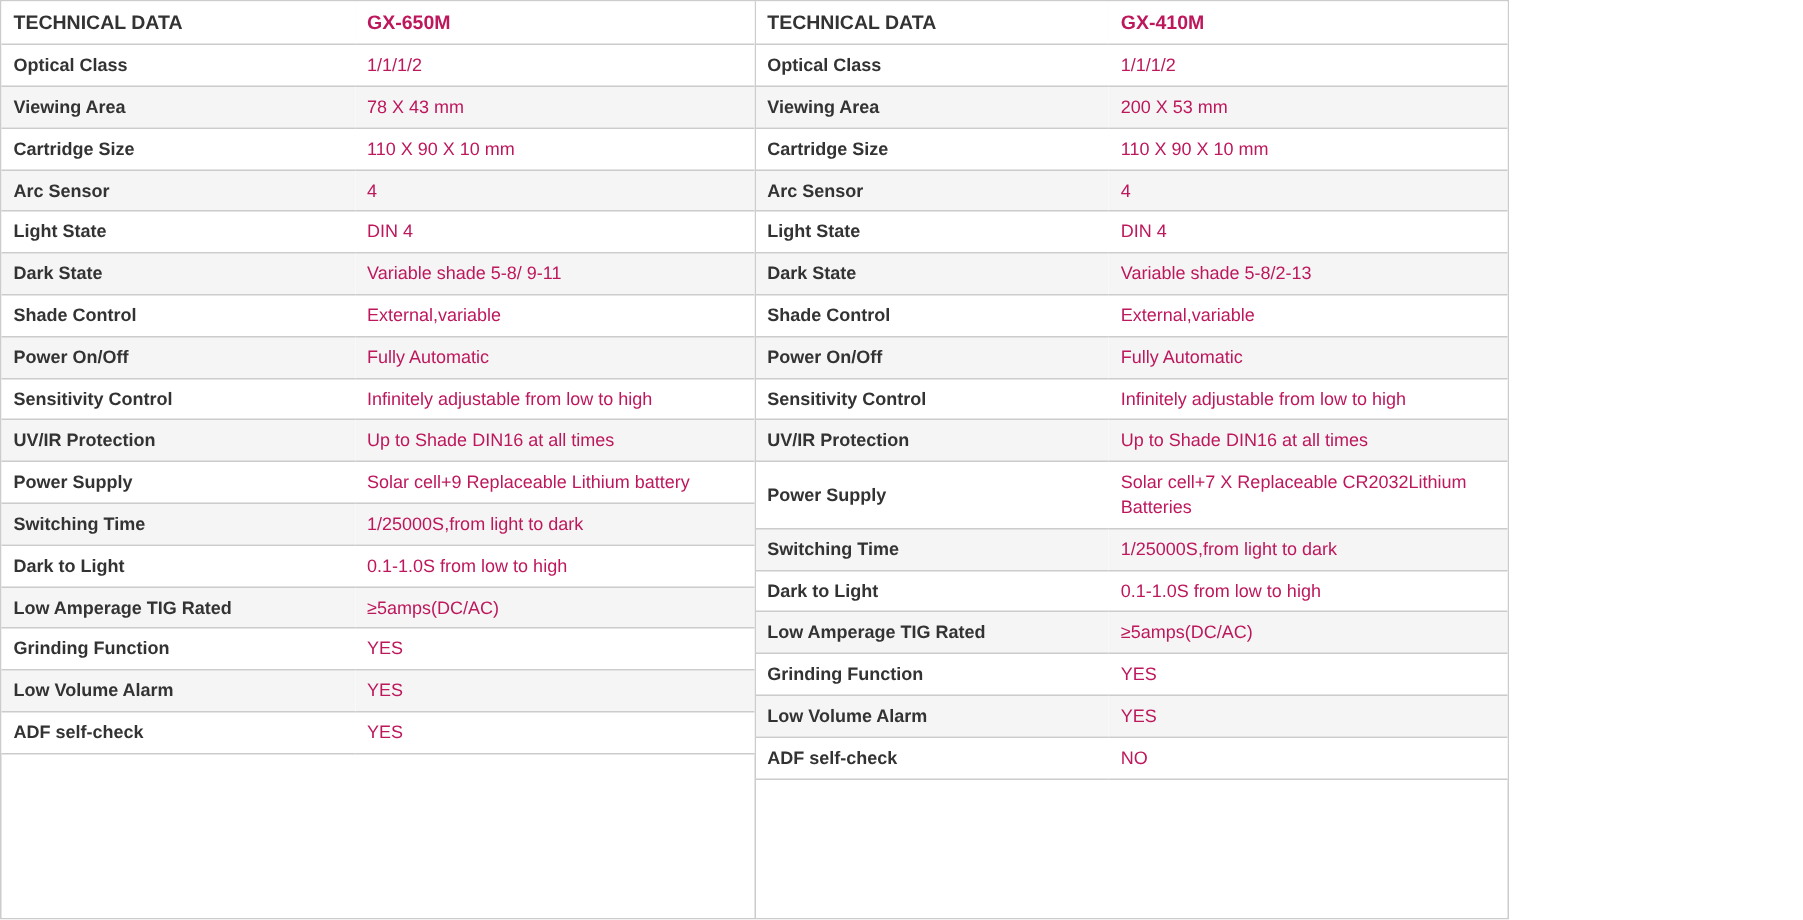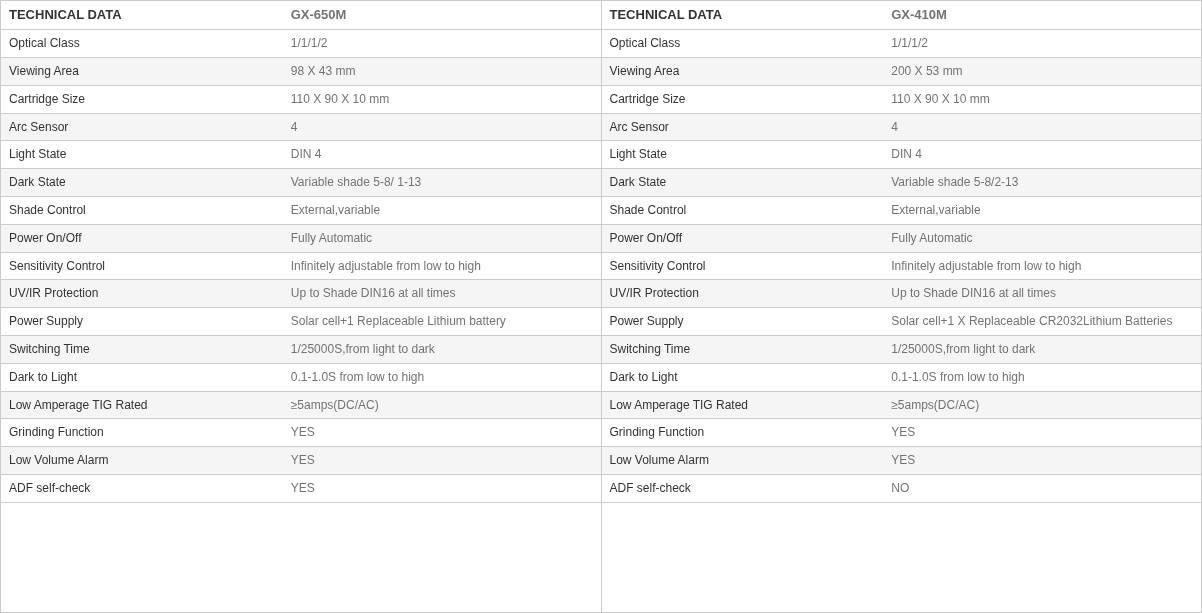--- a/index.html
+++ b/index.html
@@ -7,21 +7,21 @@
       margin: 0;
       padding: 0;
     }
     body {
       font-family: Arial, sans-serif;
       font-size: 12px;
       background: #fff;
       color: #222;
     }
     .page-wrapper {
-      width: 1202px;
+      width: 1006px;
       min-height: 613px;
       display: flex;
       border: 1px solid #ccc;
     }
     .table-section {
       flex: 1;
       border-right: 1px solid #ccc;
     }
     .table-section:last-child {
       border-right: none;
@@ -40,25 +40,25 @@
     }
     tr:nth-child(odd) {
       background-color: #f5f5f5;
     }
     tr:nth-child(even) {
       background-color: #fff;
     }
     .label-col {
       width: 47%;
       color: #333;
-      font-weight: normal;
+      font-weight: bold;
     }
     .value-col {
       width: 53%;
-      color: #737373;
+      color: #be185d;
     }
     .header-row td {
       font-weight: bold;
       background-color: #fff !important;
       font-size: 13px;
     }
   </style>
 </head>
 <body>
 
@@ -69,57 +69,57 @@
           <tr class="header-row">
             <td class="label-col">TECHNICAL DATA</td>
             <td class="value-col">GX-650M</td>
           </tr>
           <tr>
             <td class="label-col">Optical Class</td>
             <td class="value-col">1/1/1/2</td>
           </tr>
           <tr>
             <td class="label-col">Viewing Area</td>
-            <td class="value-col">98 X 43 mm</td>
+            <td class="value-col">78 X 43 mm</td>
           </tr>
           <tr>
             <td class="label-col">Cartridge Size</td>
             <td class="value-col">110 X 90 X 10 mm</td>
           </tr>
           <tr>
             <td class="label-col">Arc Sensor</td>
             <td class="value-col">4</td>
           </tr>
           <tr>
             <td class="label-col">Light State</td>
             <td class="value-col">DIN 4</td>
           </tr>
           <tr>
             <td class="label-col">Dark State</td>
-            <td class="value-col">Variable shade 5-8/ 1-13</td>
+            <td class="value-col">Variable shade 5-8/ 9-11</td>
           </tr>
           <tr>
             <td class="label-col">Shade Control</td>
             <td class="value-col">External,variable</td>
           </tr>
           <tr>
             <td class="label-col">Power On/Off</td>
             <td class="value-col">Fully Automatic</td>
           </tr>
           <tr>
             <td class="label-col">Sensitivity Control</td>
             <td class="value-col">Infinitely adjustable from low to high</td>
           </tr>
           <tr>
             <td class="label-col">UV/IR Protection</td>
             <td class="value-col">Up to Shade DIN16 at all times</td>
           </tr>
           <tr>
             <td class="label-col">Power Supply</td>
-            <td class="value-col">Solar cell+1 Replaceable Lithium battery</td>
+            <td class="value-col">Solar cell+9 Replaceable Lithium battery</td>
           </tr>
           <tr>
             <td class="label-col">Switching Time</td>
             <td class="value-col">1/25000S,from light to dark</td>
           </tr>
           <tr>
             <td class="label-col">Dark to Light</td>
             <td class="value-col">0.1-1.0S from low to high</td>
           </tr>
           <tr>
@@ -183,21 +183,21 @@
           <tr>
             <td class="label-col">Sensitivity Control</td>
             <td class="value-col">Infinitely adjustable from low to high</td>
           </tr>
           <tr>
             <td class="label-col">UV/IR Protection</td>
             <td class="value-col">Up to Shade DIN16 at all times</td>
           </tr>
           <tr>
             <td class="label-col">Power Supply</td>
-            <td class="value-col">Solar cell+1 X Replaceable CR2032Lithium Batteries</td>
+            <td class="value-col">Solar cell+7 X Replaceable CR2032Lithium Batteries</td>
           </tr>
           <tr>
             <td class="label-col">Switching Time</td>
             <td class="value-col">1/25000S,from light to dark</td>
           </tr>
           <tr>
             <td class="label-col">Dark to Light</td>
             <td class="value-col">0.1-1.0S from low to high</td>
           </tr>
           <tr>

